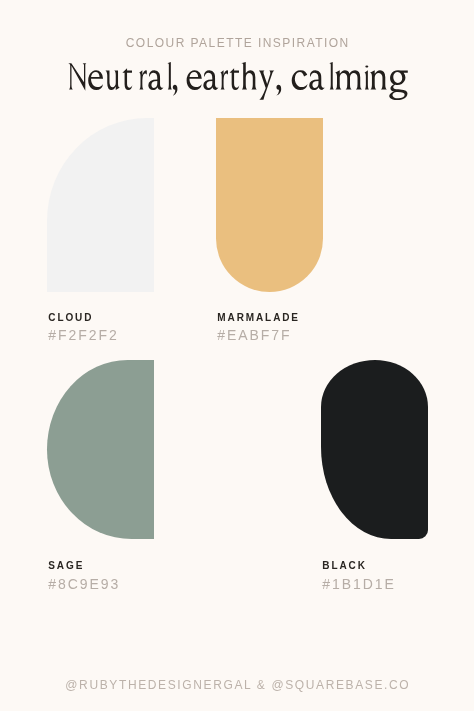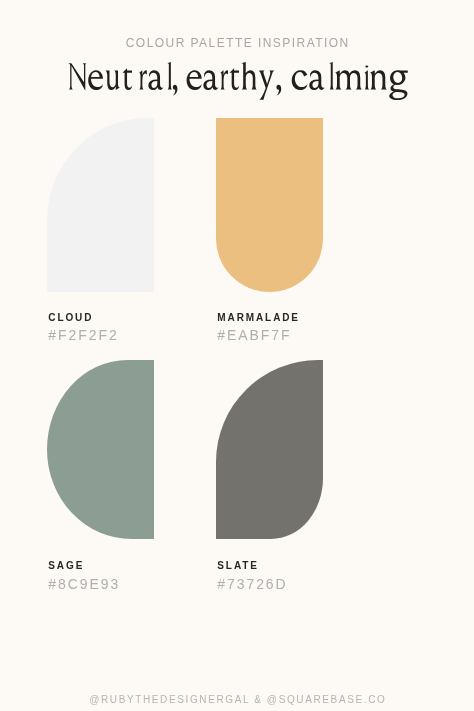--- a/index.html
+++ b/index.html
@@ -51,26 +51,25 @@
     position:absolute; left:1.2px;
     font-size:14px; font-weight:400; letter-spacing:1.95px;
     color:#B6ADA6; white-space:nowrap;
   }
   .row1 .hex { top:208.5px; }
   .row2 .hex { top:216.1px; }
 
   .footer {
     position:absolute; left:0; top:677.5px; width:474px;
     text-align:center;
-    font-size:10px; letter-spacing:1.62px;
+    font-size:12px; letter-spacing:1.62px;
     text-indent:1.62px;
     color:#BCB2AA;
     text-transform:uppercase;
     white-space:nowrap;
-    margin-top:16px;
   }
 </style>
 </head>
 <body>
 
 <div class="page">
   <div class="kicker">Colour palette inspiration</div>
   <div class="title" aria-hidden="false">
     <svg class="title-svg" viewBox="1874 -757 9351 1048" preserveAspectRatio="none" xmlns="http://www.w3.org/2000/svg">
       <path d="M2380 -725Q2370 -723 2360 -711Q2350 -699 2350 -669V34L1970 -652V-129Q1970 -60 1983 -32Q1995 -4 2007 0H1902Q1913 -4 1923 -32Q1934 -60 1934 -130V-665Q1934 -686 1917 -703Q1900 -721 1874 -725H1966L2314 -201V-669Q2314 -716 2276 -725ZM2430 -248Q2430 -337 2461 -401Q2493 -465 2543 -498Q2593 -531 2647 -531Q2723 -531 2779 -469Q2835 -407 2840 -297H2507Q2507 -228 2530 -176Q2553 -124 2592 -96Q2631 -69 2677 -69Q2798 -69 2840 -154Q2829 -77 2777 -30Q2726 15 2652 15Q2583 15 2533 -21Q2483 -59 2456 -119Q2430 -180 2430 -248ZM2508 -343H2741Q2741 -408 2710 -446Q2679 -484 2638 -484Q2588 -484 2552 -445Q2516 -405 2508 -343ZM3068 15Q3018 15 2986 -31Q2954 -79 2954 -177V-380Q2954 -438 2941 -470Q2929 -501 2913 -513Q2898 -524 2898 -520H3016V-198Q3016 -131 3041 -96Q3066 -60 3100 -60Q3134 -60 3161 -94Q3188 -127 3188 -181V-390Q3188 -445 3178 -474Q3169 -503 3156 -513Q3143 -523 3143 -520H3251V-161Q3251 -101 3264 -79Q3277 -57 3294 -57H3300L3188 15V-83Q3139 15 3068 15ZM3431 -146V-463H3371L3499 -585V-520H3635V-463H3499V-161Q3499 -107 3520 -79Q3541 -51 3569 -51Q3590 -51 3611 -69Q3631 -86 3644 -116Q3628 15 3536 15Q3484 15 3457 -31Q3431 -79 3431 -146ZM4016 -531Q4034 -531 4043 -523V-405Q4025 -444 3993 -444Q3959 -444 3940 -392Q3920 -340 3920 -258V-143Q3920 -63 3931 -33Q3941 -3 3951 0H3838Q3847 -3 3858 -32Q3869 -61 3869 -143V-358Q3869 -418 3858 -440Q3847 -463 3834 -463L3920 -531V-401Q3932 -447 3960 -489Q3988 -531 4016 -531ZM4338 -60Q4317 -23 4282 -3Q4247 15 4212 15Q4158 15 4121 -21Q4084 -59 4084 -120Q4084 -278 4331 -278V-294Q4331 -373 4312 -410Q4286 -463 4227 -463Q4180 -463 4150 -430Q4120 -397 4120 -344Q4112 -358 4108 -370Q4104 -381 4104 -401Q4104 -453 4145 -492Q4185 -531 4250 -531Q4343 -531 4382 -457Q4395 -434 4401 -400Q4407 -366 4407 -310V-140Q4407 -96 4428 -71Q4449 -47 4487 -47H4502L4432 15Q4394 13 4368 -7Q4342 -30 4338 -60ZM4170 -130Q4170 -90 4187 -67Q4205 -44 4235 -44Q4257 -44 4278 -57Q4298 -70 4312 -93Q4331 -123 4331 -174V-236Q4236 -236 4203 -207Q4170 -178 4170 -130ZM4612 -725H4607L4704 -757V-143Q4704 -80 4711 -49Q4719 -17 4728 -6Q4738 4 4738 0H4615Q4615 4 4625 -6Q4634 -17 4642 -49Q4649 -81 4649 -143V-680Q4649 -706 4638 -715Q4626 -725 4612 -725ZM4825 21Q4825 10 4824 5H4816Q4788 5 4773 -14Q4758 -33 4758 -60Q4758 -89 4774 -109Q4789 -130 4815 -130Q4843 -130 4864 -101Q4885 -71 4885 -16Q4885 24 4870 64Q4855 104 4825 132Q4794 160 4753 162Q4783 150 4804 107Q4825 63 4825 21ZM5138 -248Q5138 -337 5170 -401Q5202 -465 5253 -498Q5304 -531 5359 -531Q5437 -531 5494 -469Q5551 -407 5556 -297H5216Q5216 -228 5240 -176Q5263 -124 5303 -96Q5343 -69 5390 -69Q5513 -69 5556 -154Q5545 -77 5492 -30Q5440 15 5364 15Q5294 15 5243 -21Q5192 -59 5165 -119Q5138 -180 5138 -248ZM5218 -343H5456Q5456 -408 5424 -446Q5392 -484 5350 -484Q5299 -484 5262 -445Q5226 -405 5218 -343ZM5852 -60Q5830 -23 5795 -3Q5760 15 5726 15Q5671 15 5634 -21Q5598 -59 5598 -120Q5598 -278 5845 -278V-294Q5845 -373 5826 -410Q5800 -463 5740 -463Q5694 -463 5664 -430Q5633 -397 5633 -344Q5626 -358 5622 -370Q5618 -381 5618 -401Q5618 -453 5658 -492Q5699 -531 5764 -531Q5857 -531 5896 -457Q5909 -434 5915 -400Q5921 -366 5921 -310V-140Q5921 -96 5942 -71Q5962 -47 6000 -47H6016L5946 15Q5908 13 5882 -7Q5855 -30 5852 -60ZM5683 -130Q5683 -90 5701 -67Q5719 -44 5748 -44Q5771 -44 5791 -57Q5811 -70 5826 -93Q5845 -123 5845 -174V-236Q5750 -236 5716 -207Q5683 -178 5683 -130ZM6251 -531Q6268 -531 6277 -523V-405Q6260 -444 6227 -444Q6194 -444 6174 -392Q6155 -340 6155 -258V-143Q6155 -63 6165 -33Q6176 -3 6186 0H6072Q6082 -3 6093 -32Q6104 -61 6104 -143V-358Q6104 -418 6093 -440Q6082 -463 6068 -463L6155 -531V-401Q6167 -447 6195 -489Q6223 -531 6251 -531ZM6378 -146V-463H6319L6445 -585V-520H6580V-463H6445V-161Q6445 -107 6466 -79Q6487 -51 6515 -51Q6536 -51 6556 -69Q6576 -86 6588 -116Q6572 15 6482 15Q6430 15 6404 -31Q6378 -79 6378 -146ZM6898 -531Q6957 -531 6993 -482Q7029 -433 7029 -340V-141Q7029 -81 7039 -50Q7049 -19 7061 -7Q7073 4 7073 0H6915Q6915 4 6927 -6Q6939 -17 6949 -49Q6959 -80 6959 -143V-306Q6959 -354 6949 -383Q6939 -411 6922 -430Q6897 -457 6862 -457Q6823 -457 6794 -423Q6766 -390 6766 -330V-143Q6766 -81 6775 -50Q6785 -19 6798 -7Q6811 4 6811 0H6653Q6653 4 6665 -6Q6677 -17 6686 -49Q6695 -81 6695 -143V-680Q6695 -706 6681 -715Q6666 -725 6647 -725H6641L6766 -757V-447Q6790 -484 6825 -508Q6860 -531 6898 -531ZM7314 -43 7185 -421Q7166 -475 7149 -496Q7132 -517 7122 -520H7284Q7274 -517 7264 -507Q7254 -497 7254 -471Q7254 -447 7265 -417L7354 -150L7434 -403Q7442 -428 7442 -455Q7442 -481 7433 -498Q7425 -515 7406 -520H7554Q7542 -517 7523 -495Q7503 -474 7485 -415L7334 30Q7305 107 7290 152Q7276 196 7263 244Q7257 267 7251 283H7139Q7169 267 7212 194Q7256 121 7302 -4ZM7679 21Q7679 10 7678 5H7670Q7640 5 7625 -14Q7610 -33 7610 -60Q7610 -89 7626 -109Q7641 -130 7668 -130Q7698 -130 7720 -101Q7741 -71 7741 -16Q7741 24 7726 64Q7711 104 7679 132Q7647 160 7604 162Q7636 150 7657 107Q7679 63 7679 21ZM8030 -248Q8030 -320 8059 -385Q8088 -450 8142 -490Q8197 -531 8272 -531Q8361 -531 8401 -490Q8441 -448 8457 -403L8369 -357Q8361 -408 8330 -444Q8298 -480 8253 -480Q8188 -480 8152 -425Q8116 -371 8116 -293Q8116 -237 8139 -185Q8162 -133 8206 -100Q8249 -67 8308 -67Q8356 -67 8399 -91Q8443 -114 8468 -154Q8453 -74 8399 -29Q8344 15 8266 15Q8194 15 8140 -20Q8086 -57 8058 -119Q8030 -180 8030 -248ZM8773 -60Q8751 -23 8715 -3Q8679 15 8644 15Q8588 15 8550 -21Q8512 -59 8512 -120Q8512 -278 8766 -278V-294Q8766 -373 8746 -410Q8719 -463 8658 -463Q8611 -463 8580 -430Q8549 -397 8549 -344Q8541 -358 8537 -370Q8533 -381 8533 -401Q8533 -453 8574 -492Q8616 -531 8683 -531Q8778 -531 8818 -457Q8831 -434 8838 -400Q8844 -366 8844 -310V-140Q8844 -96 8865 -71Q8886 -47 8925 -47H8941L8869 15Q8830 13 8803 -7Q8777 -30 8773 -60ZM8600 -130Q8600 -90 8618 -67Q8636 -44 8667 -44Q8690 -44 8711 -57Q8731 -70 8746 -93Q8766 -123 8766 -174V-236Q8668 -236 8634 -207Q8600 -178 8600 -130ZM9067 -725H9062L9159 -757V-143Q9159 -80 9167 -49Q9175 -17 9184 -6Q9193 4 9193 0H9071Q9071 4 9080 -6Q9090 -17 9097 -49Q9105 -81 9105 -143V-680Q9105 -706 9093 -715Q9082 -725 9067 -725ZM9352 -434Q9381 -478 9418 -505Q9454 -531 9494 -531Q9538 -531 9571 -506Q9605 -481 9620 -434Q9652 -483 9692 -507Q9733 -531 9776 -531Q9840 -531 9878 -482Q9916 -433 9916 -340V-141Q9916 -63 9933 -33Q9949 -3 9962 0H9795Q9809 -3 9825 -33Q9841 -63 9841 -143V-306Q9841 -354 9830 -383Q9820 -411 9802 -430Q9775 -457 9738 -457Q9696 -457 9665 -423Q9634 -390 9634 -330V-143Q9634 -63 9650 -33Q9666 -3 9680 0H9513Q9527 -3 9543 -33Q9559 -63 9559 -143V-306Q9559 -354 9548 -383Q9538 -411 9520 -430Q9493 -457 9455 -457Q9413 -457 9382 -423Q9352 -390 9352 -330V-143Q9352 -61 9368 -32Q9385 -3 9399 0H9232Q9246 -3 9261 -33Q9276 -63 9276 -143V-358Q9276 -418 9261 -440Q9245 -463 9225 -463L9352 -531ZM10034 -463 10126 -531V-143Q10126 -80 10133 -49Q10141 -17 10150 -6Q10160 4 10160 0H10037Q10037 4 10047 -6Q10056 -17 10064 -49Q10071 -80 10071 -143V-358Q10071 -418 10060 -440Q10048 -463 10034 -463ZM10058 -635Q10058 -646 10068 -655Q10079 -664 10098 -664Q10116 -664 10127 -655Q10137 -646 10137 -635Q10137 -623 10127 -614Q10116 -605 10098 -605Q10079 -605 10068 -614Q10058 -623 10058 -635ZM10461 -531Q10526 -531 10566 -482Q10605 -433 10605 -340V-141Q10605 -81 10616 -50Q10626 -19 10640 -7Q10653 4 10653 0H10479Q10479 4 10493 -6Q10506 -17 10517 -49Q10528 -80 10528 -143V-306Q10528 -354 10517 -383Q10506 -411 10488 -430Q10460 -457 10421 -457Q10378 -457 10347 -423Q10315 -390 10315 -330V-143Q10315 -81 10326 -50Q10337 -19 10351 -7Q10365 4 10365 0H10191Q10191 4 10204 -6Q10218 -17 10228 -49Q10238 -81 10238 -143V-358Q10238 -418 10222 -440Q10206 -463 10185 -463L10315 -531V-434Q10343 -478 10381 -505Q10419 -531 10461 -531ZM11225 -520V-463H11110Q11160 -400 11160 -334Q11160 -278 11133 -231Q11107 -183 11057 -154Q11008 -126 10942 -126Q10909 -126 10875 -131Q10825 -103 10825 -67Q10825 -53 10832 -40Q10839 -27 10853 -21Q10873 -13 10903 -9Q10934 -6 10967 -4Q11001 -3 11015 -3Q11124 1 11170 34Q11216 67 11216 113Q11216 162 11180 203Q11145 244 11078 268Q11011 292 10923 292Q10859 292 10811 276Q10764 260 10739 234Q10714 209 10714 179Q10714 140 10752 107Q10790 73 10847 56Q10801 54 10774 29Q10747 5 10747 -27Q10747 -63 10771 -89Q10794 -116 10839 -146Q10789 -168 10762 -217Q10736 -266 10736 -320Q10736 -373 10762 -421Q10787 -470 10838 -500Q10889 -531 10959 -531Q10995 -531 11034 -520ZM10825 -346Q10825 -273 10862 -226Q10899 -180 10952 -180Q11008 -180 11039 -218Q11071 -256 11071 -318Q11071 -390 11034 -435Q10997 -480 10944 -480Q10892 -480 10859 -442Q10825 -404 10825 -346ZM10920 71Q10868 71 10836 99Q10803 127 10803 161Q10803 194 10845 218Q10888 242 10959 242Q11044 242 11091 214Q11138 185 11138 144Q11138 107 11093 89Q11048 71 10949 71Z"></path>
@@ -87,21 +86,21 @@
     <div class="cell row1 c1">
       <div class="swatch" style="background: rgb(234, 191, 127); border-radius: 0px 0px 53.5px 53.5px;"></div>
       <div class="name">MARMALADE</div>
       <div class="hex">#EABF7F</div>
     </div>
     <div class="cell row2 c0">
       <div class="swatch" style="background: rgb(140, 158, 147); border-radius: 81px 0px 0px 85px / 90px 0px 0px 90px;"></div>
       <div class="name">SAGE</div>
       <div class="hex">#8C9E93</div>
     </div>
-    <div class="cell row2 c1">
-      <div class="swatch" style="background: rgb(115, 114, 109); border-radius: 102px 0px 52px / 102px 0px 61px;"></div>
-      <div class="name">SLATE</div>
-      <div class="hex">#73726D</div>
+    <div class="cell row2 c2">
+      <div class="swatch" style="background: rgb(27, 29, 30); border-radius: 54px 53px 9px 70px / 47px 47px 9px 92px;"></div>
+      <div class="name">BLACK</div>
+      <div class="hex">#1B1D1E</div>
     </div>
   </div>
 
   <div class="footer">@rubythedesignergal &amp; @squarebase.co</div>
 </div>
 
 </body></html>

